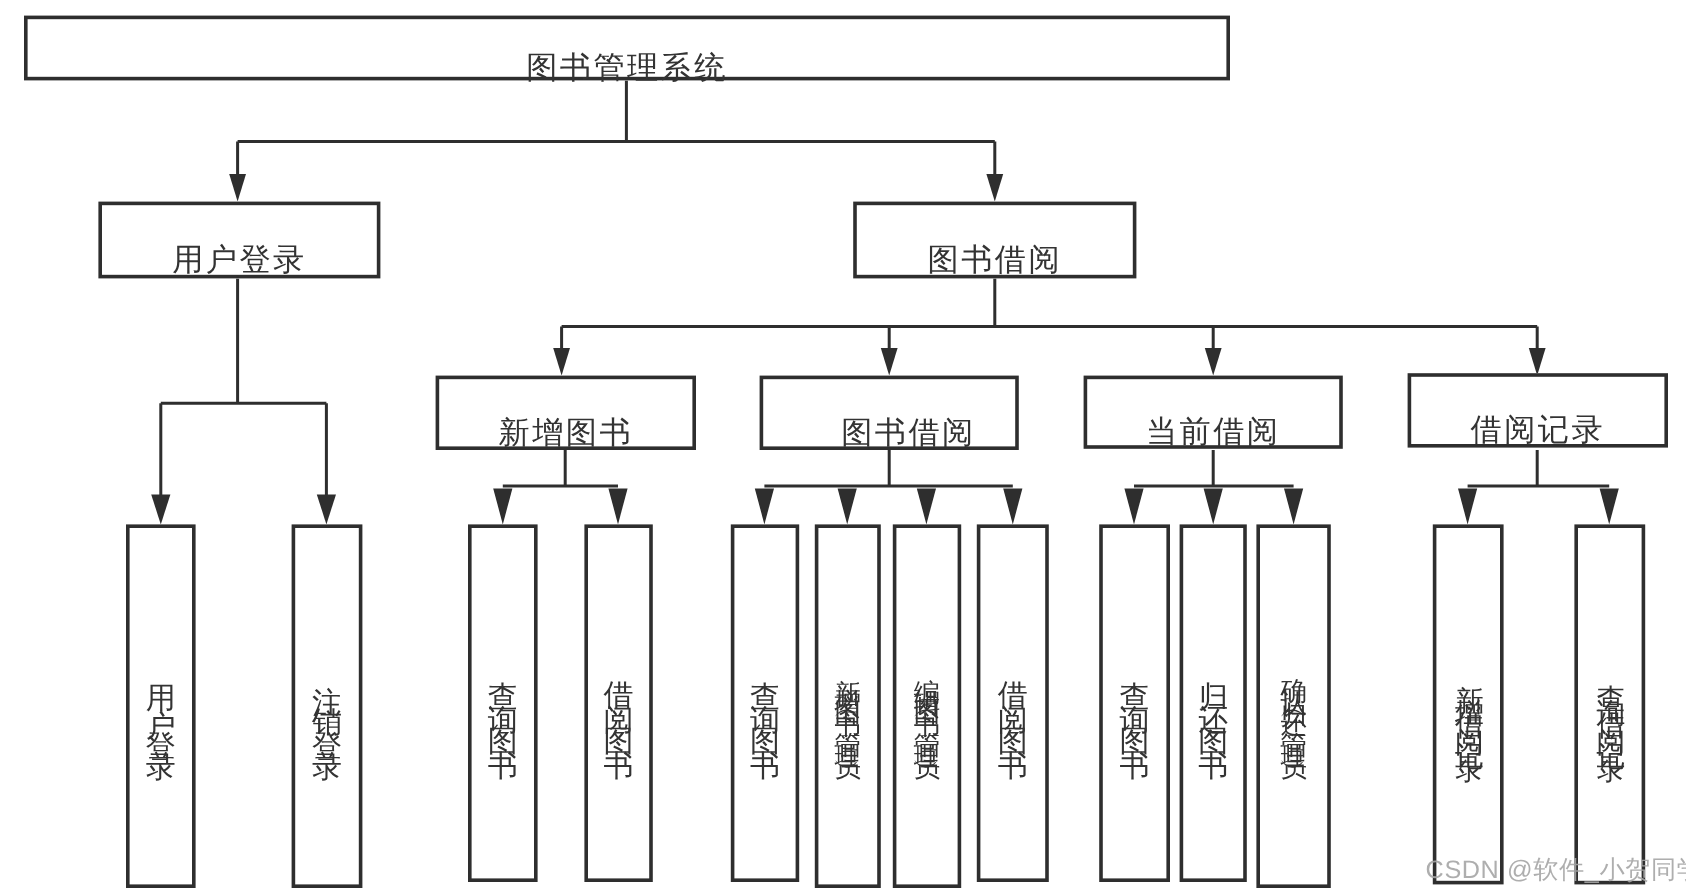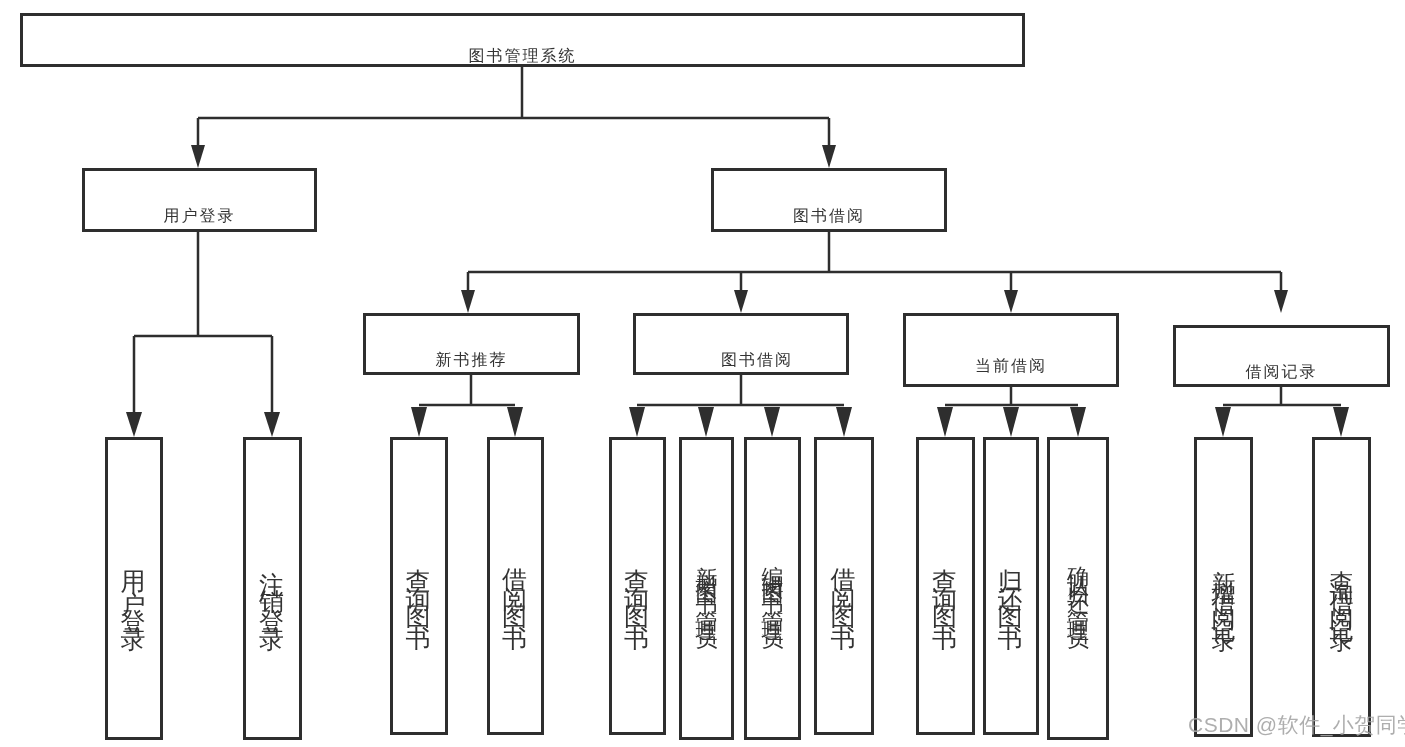--- a/index.html
+++ b/index.html
@@ -25,21 +25,21 @@
     position: absolute;
     box-sizing: border-box;
     border: 3px solid var(--color-line, #2b2b2b);
     background: #ffffff;
     display: flex;
     align-items: center;
     justify-content: center;
     color: var(--color-text, #333333);
   }
   .h-label {
-    font-size: 16px;
+    font-size: 26px;
     letter-spacing: 2px;
     white-space: nowrap;
     margin-top: 32px;
   }
   .v-label {
     writing-mode: vertical-lr;
     text-orientation: mixed;
     white-space: nowrap;
   }
   .vt4 { font-size: 25px; letter-spacing: 19px; }
@@ -114,29 +114,29 @@
   </div>
 
   <div class="node" style="left:82px; top:168px; width:235px; height:64px;">
     <span class="h-label">用户登录</span>
   </div>
   <div class="node" style="left:711px; top:168px; width:236px; height:64px;">
     <span class="h-label">图书借阅</span>
   </div>
 
   <div class="node" style="left:363px; top:313px; width:217px; height:62px;">
-    <span class="h-label">新书推荐</span>
+    <span class="h-label">新增图书</span>
   </div>
   <div class="node" style="left:633px; top:313px; width:216px; height:62px;padding-left:32px;">
     <span class="h-label">图书借阅</span>
   </div>
-  <div class="node" style="left:903px; top:313px; width:216px; height:74px;">
+  <div class="node" style="left:903px; top:313px; width:216px; height:61px;">
     <span class="h-label">当前借阅</span>
   </div>
-  <div class="node" style="left:1173px; top:325px; width:217px; height:62px;font-family:Liberation Serif, serif;">
+  <div class="node" style="left:1173px; top:311px; width:217px; height:62px;font-family:Liberation Serif, serif;">
     <span class="h-label">借阅记录</span>
   </div>
 
   <div class="node" style="left:105px; top:437px; width:58px; height:303px;">
     <span class="v-label vt4">用户登录</span>
   </div>
   <div class="node" style="left:243px; top:437px; width:59px; height:303px;">
     <span class="v-label vt4">注销登录</span>
   </div>
 

